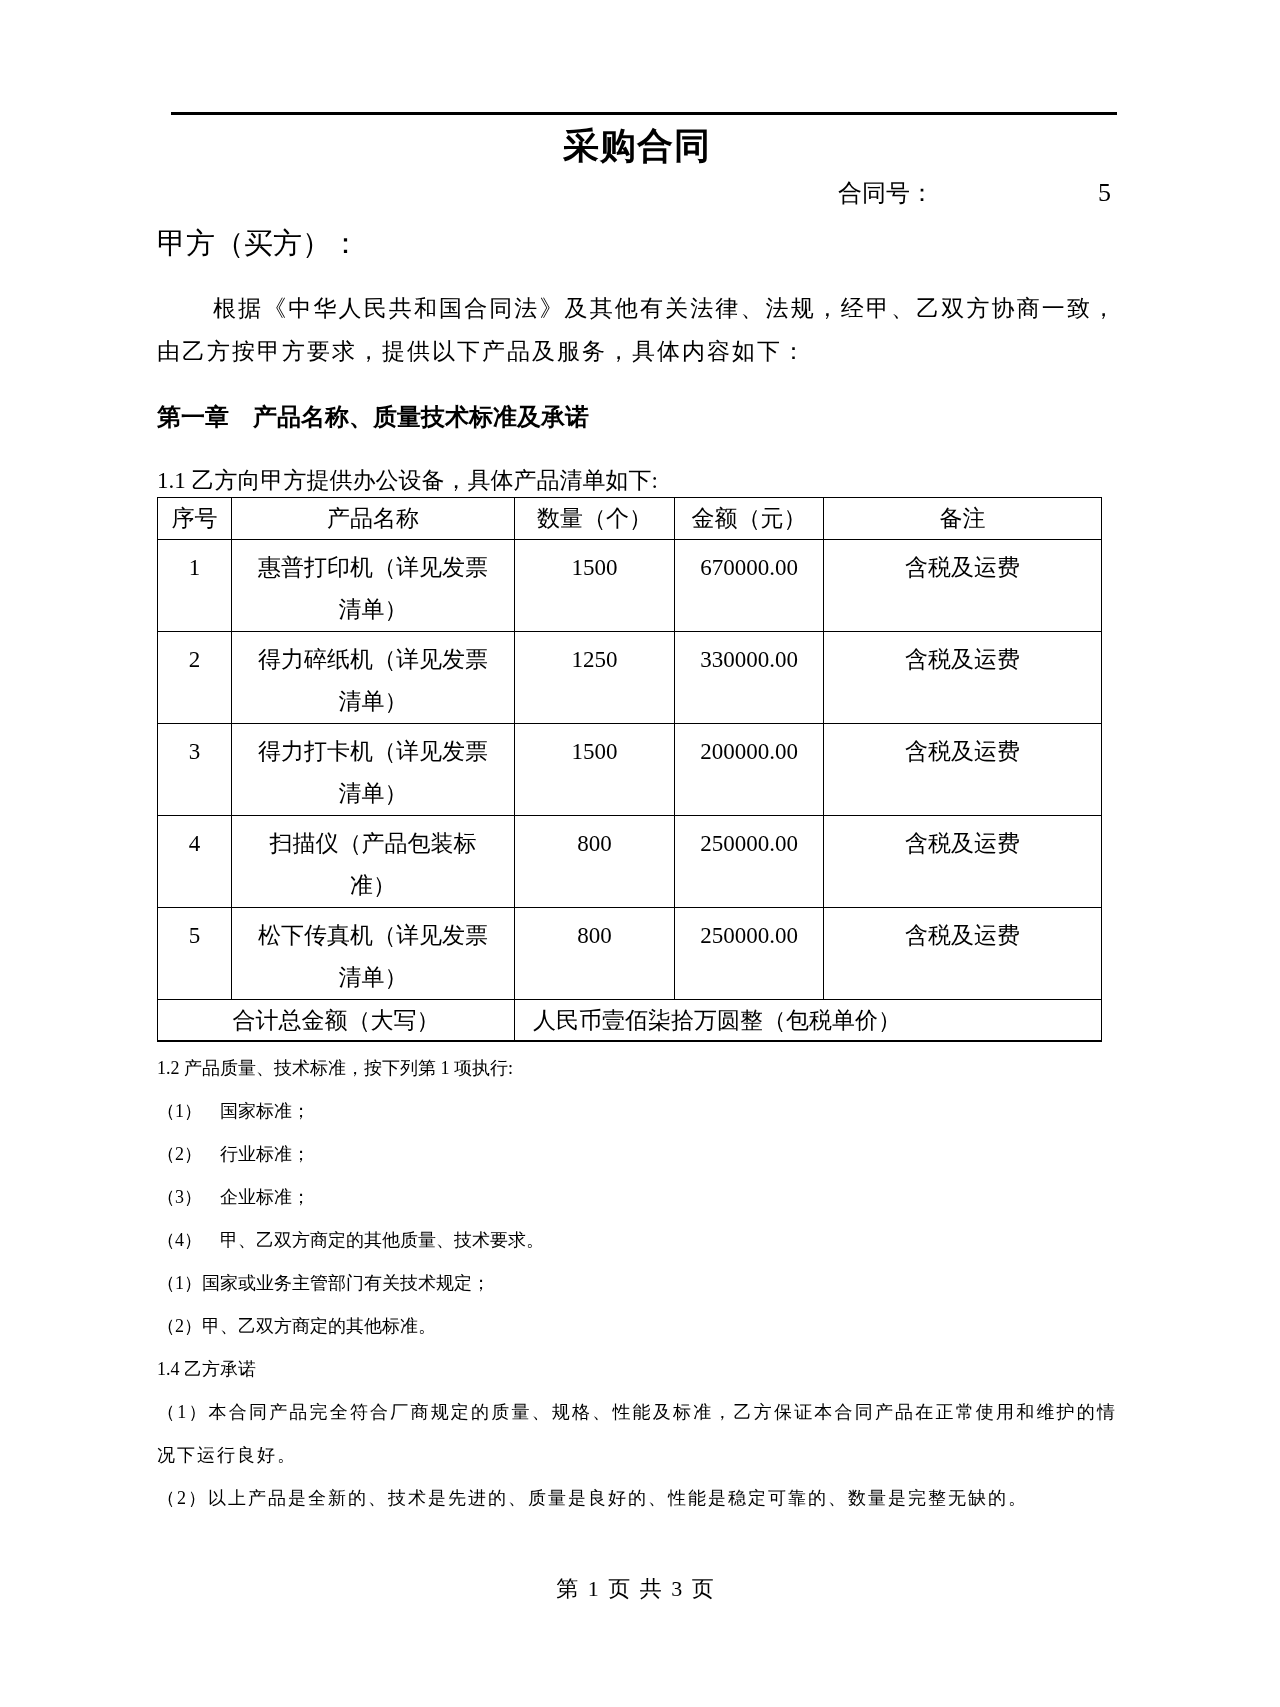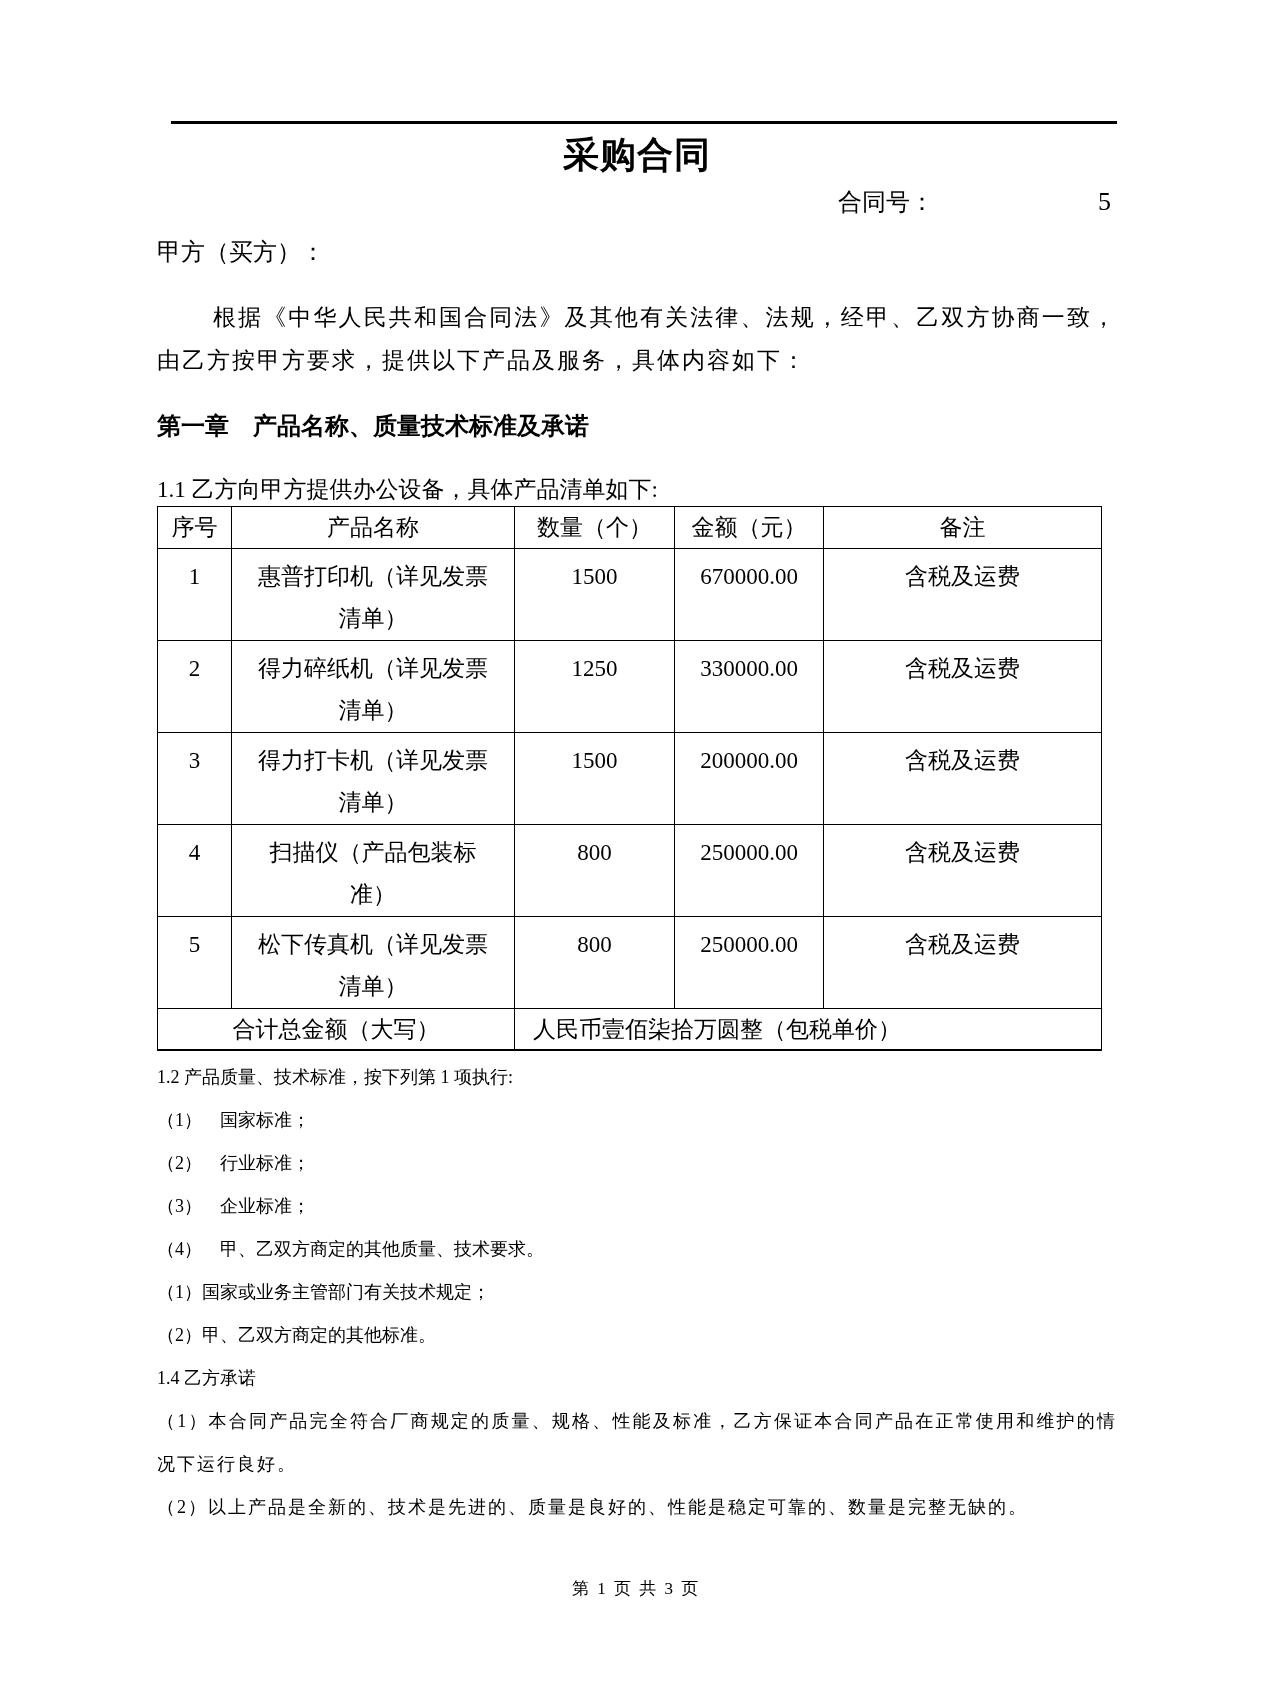--- a/index.html
+++ b/index.html
@@ -4,29 +4,29 @@
 <style>
   html,body { margin:0; padding:0; background:#ffffff; }
   .page {
     position:relative;
     width:1280px; height:1707px;
     background:#ffffff;
     color:#000;
     font-family:"Liberation Serif","DejaVu Serif",serif;
     overflow:hidden;
   }
-  .content { position:absolute; left:157px; top:9px; width:960px; }
+  .content { position:absolute; left:157px; top:0; width:960px; }
   .header-rule { border:none; border-top:3px solid #000; margin:112px 0 0 14px; width:946px; }
   .doc-title {
     margin-top:7px; text-align:center;
     font-size:36px; line-height:48px; font-weight:bold; letter-spacing:1px;
   }
   .contract-line { display:flex; justify-content:flex-end; align-items:baseline; margin-top:8px; line-height:30px; font-size:24px; padding-right:6px;gap:14px; }
   .contract-no-value { margin-left:150px; font-size:26px; }
-  .party-line { font-size:24px; line-height:43px; }
+  .party-line { font-size:29px; line-height:43px; }
   .party-a { margin-top:14px; }
   .intro-para {
     margin-top:22px; font-size:23px; line-height:43px;
     text-align:justify; letter-spacing:2px; text-indent:56px;
   }
   .chapter-heading { margin-top:28px; font-size:24px; line-height:32px; font-weight:bold; }
   .section-line { margin-top:32px; font-size:23px; line-height:32px; }
   table.products {
     margin-top:0; border-collapse:collapse; table-layout:fixed;
     width:944px; font-size:23px;
@@ -37,21 +37,21 @@
   table.products tr.data-row td.name-cell { padding-left:21px; padding-right:21px; }
   table.products tr.total-row td { height:40px; line-height:39px; }
   table.products tr.total-row td.total-label { text-align:center; }
   table.products tr.total-row td.total-value { text-align:left; padding-left:18px; }
   table.products { border-bottom:2px solid #000; }
   .clauses { margin-top:5px; }
   .clause { font-size:18px; line-height:43px; }
   .clause.para { text-align:justify; letter-spacing:2px; }
   .page-footer {
     position:absolute; left:0; top:1578px; width:1272px;
-    text-align:center; font-size:17px; line-height:22px; letter-spacing:2px;font-family:Liberation Serif, serif;
+    text-align:center; font-size:22px; line-height:22px; letter-spacing:2px;font-family:Liberation Serif, serif;
   }
 </style>
 </head>
 <body>
 
 <div class="page">
   <div class="content">
 
     <hr class="header-rule">
 

